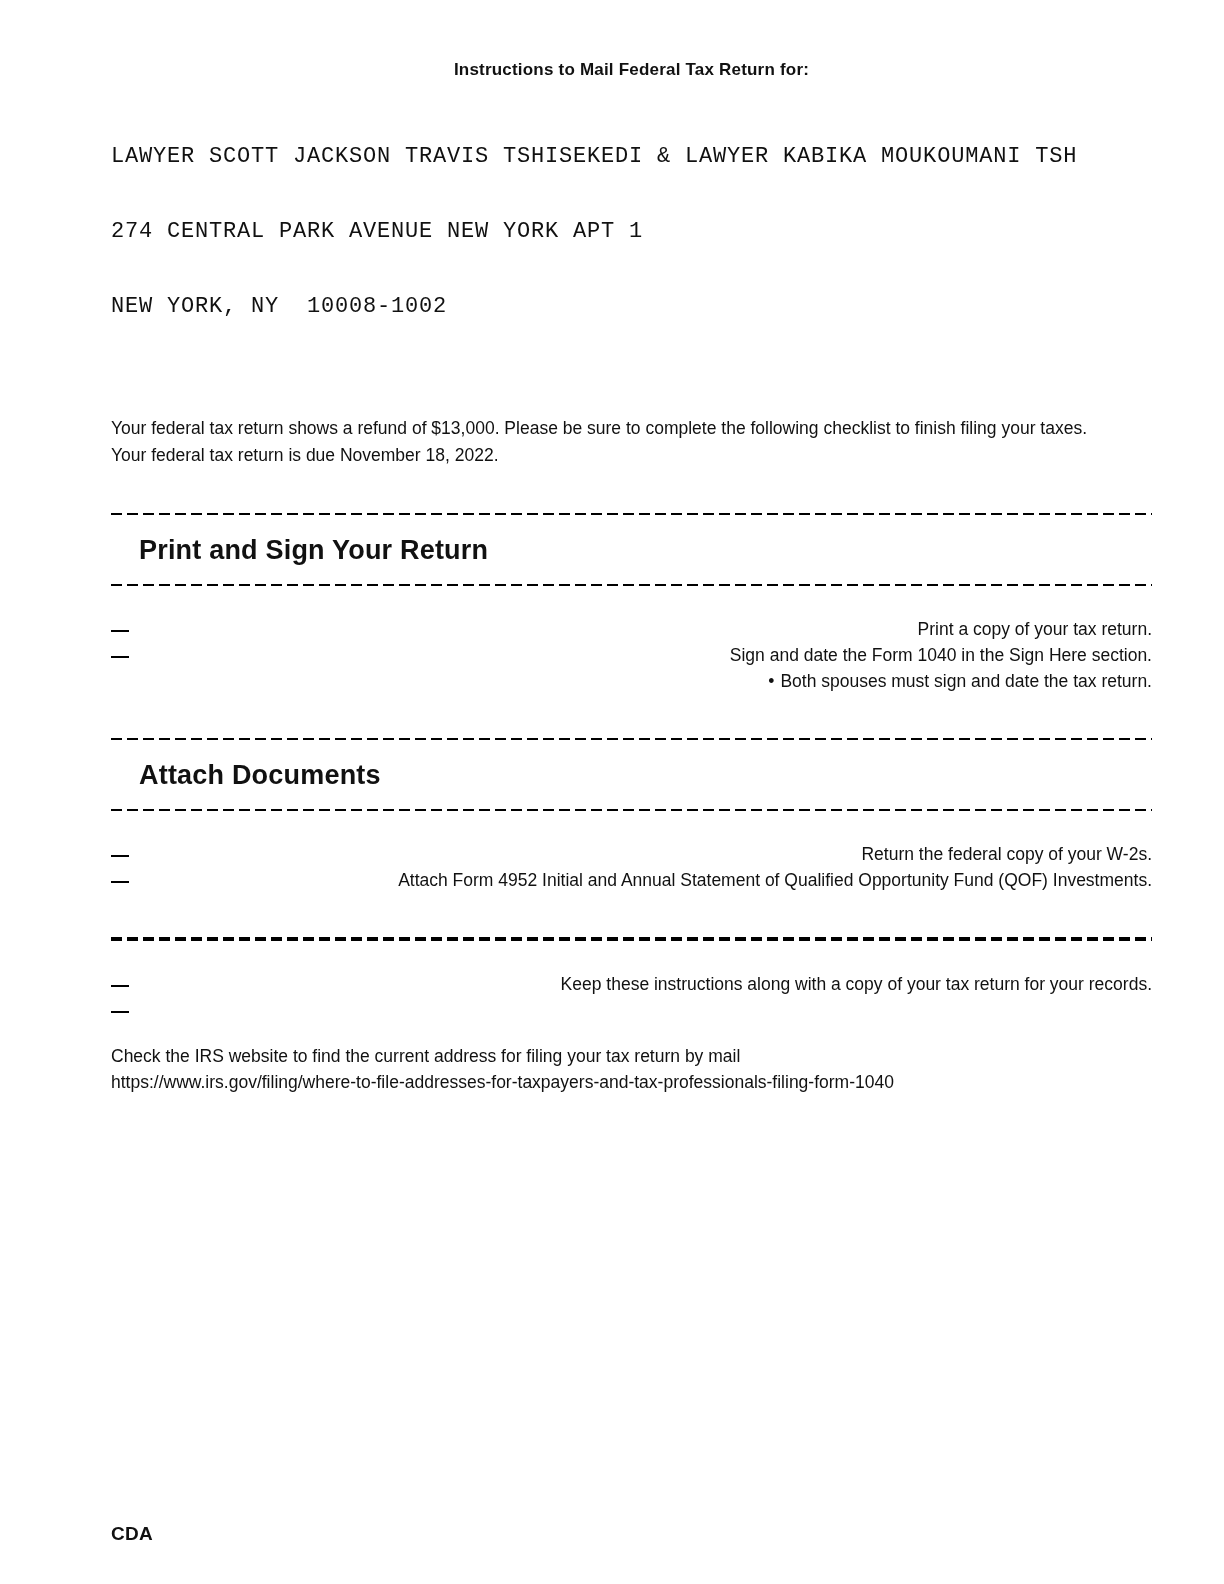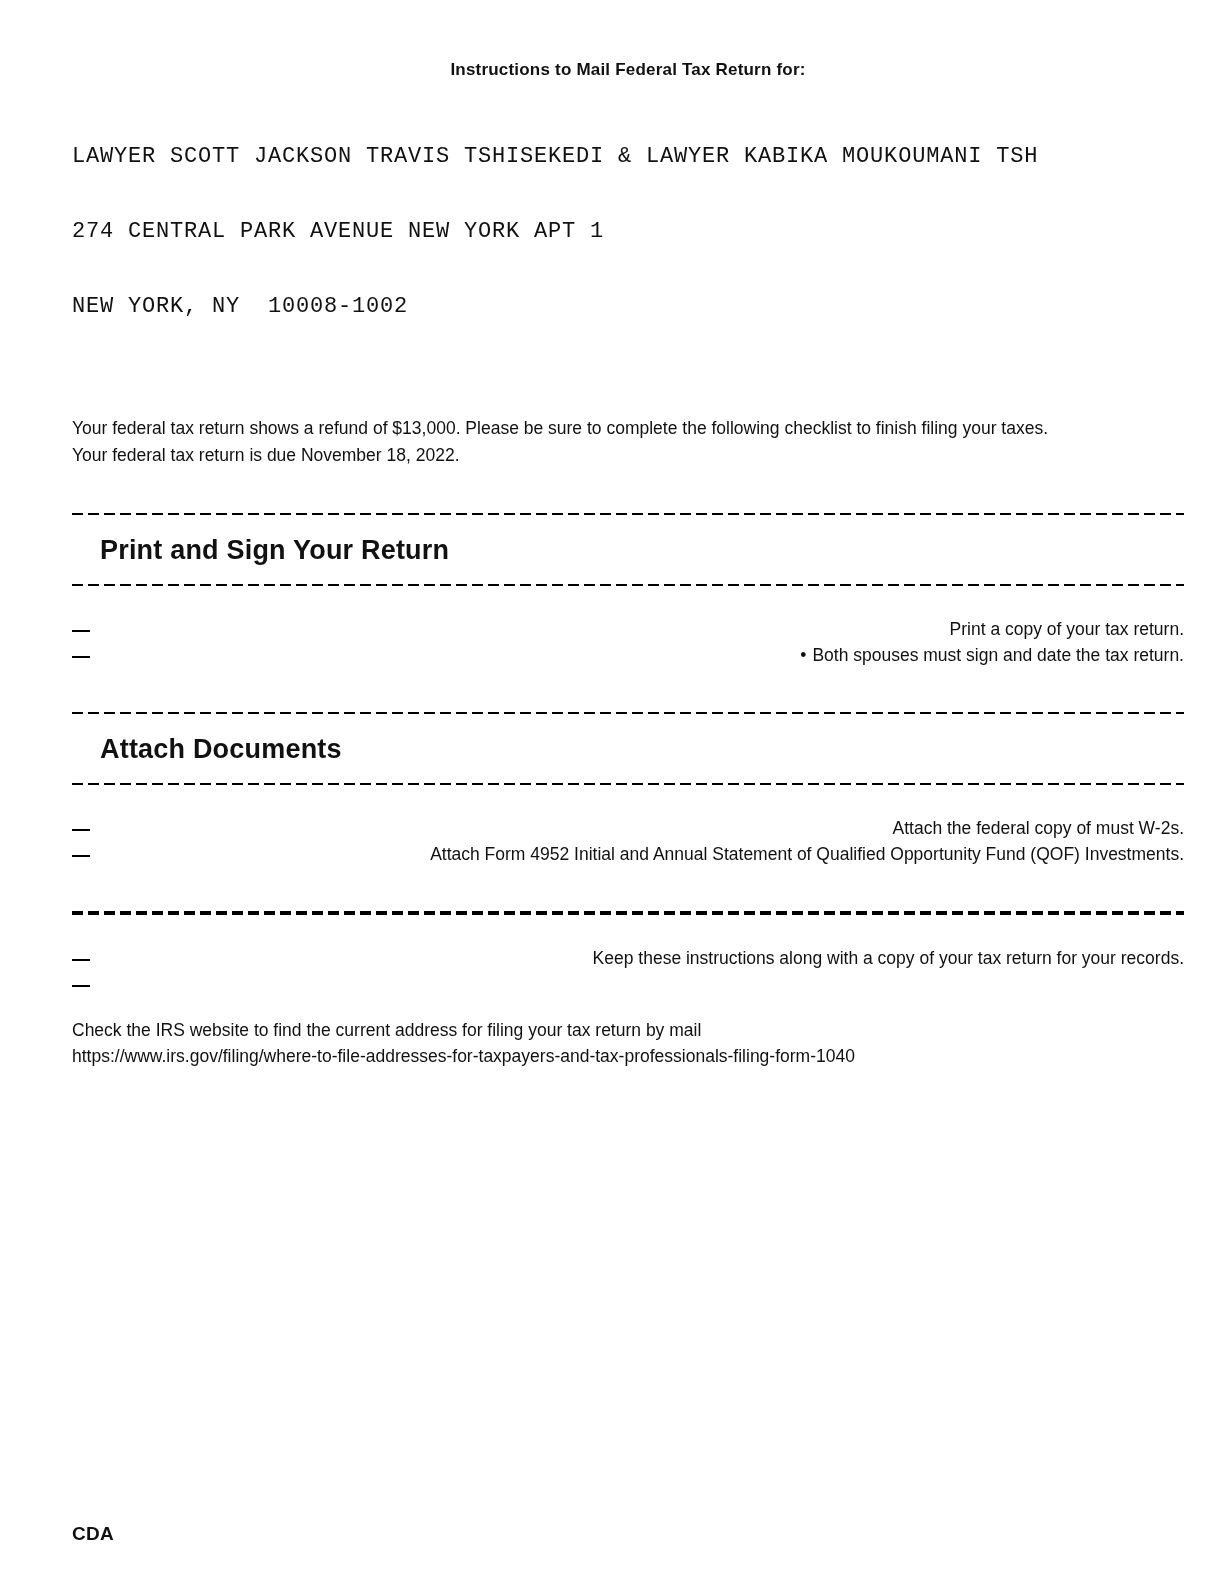--- a/index.html
+++ b/index.html
@@ -6,23 +6,24 @@
   html, body { background: #ffffff; }
   body {
     width: 1224px;
     height: 1584px;
     position: relative;
     font-family: "Liberation Sans", sans-serif;
     color: #111111;
     overflow: hidden;
   }
   .page {
-    padding: 60px 40px 0 72px;
+    padding: 60px 72px 0 72px;
     position: relative;
     height: 100%;
+    margin-left: 39px;
   }
   .doc-title {
     text-align: center;
     font-weight: bold;
     font-size: 17px;
     letter-spacing: 0.2px;
   }
   .address-block {
     margin-top: 14px;
     font-family: Liberation Mono, monospace;
@@ -112,35 +113,36 @@
     <div class="dash-line line-above"></div>
     <div class="section-heading">Print and Sign Your Return</div>
     <div class="dash-line"></div>
     <div class="checklist">
       <div class="check-item">
         <span class="blank-mark"></span>
         <span>Print a copy of your tax return.</span>
       </div>
       <div class="check-item">
         <span class="blank-mark"></span>
+        <span>Sign and date the Form 1040 in the Sign Here section.</span>
       </div>
       <div class="check-item bullet-item">
         <span class="bullet-icon"></span><span>Both spouses must sign and date the tax return.</span>
       </div>
     </div>
   </div>
 
   <div class="section">
     <div class="dash-line line-above"></div>
     <div class="section-heading">Attach Documents</div>
     <div class="dash-line"></div>
     <div class="checklist">
       <div class="check-item">
         <span class="blank-mark"></span>
-        <span>Attach the federal copy of must W-2s.</span>
+        <span>Return the federal copy of your W-2s.</span>
       </div>
       <div class="check-item">
         <span class="blank-mark"></span>
         <span>Attach Form 4952 Initial and Annual Statement of Qualified Opportunity Fund (QOF) Investments.</span>
       </div>
     </div>
   </div>
 
   <div class="section">
     <div class="dash-line line-above"></div>

